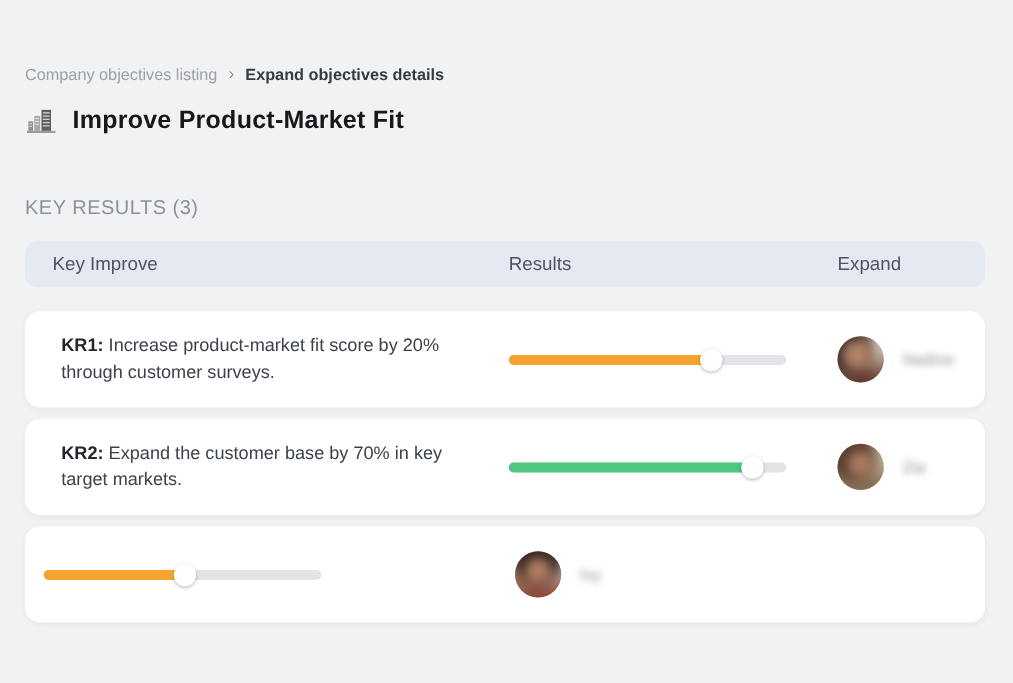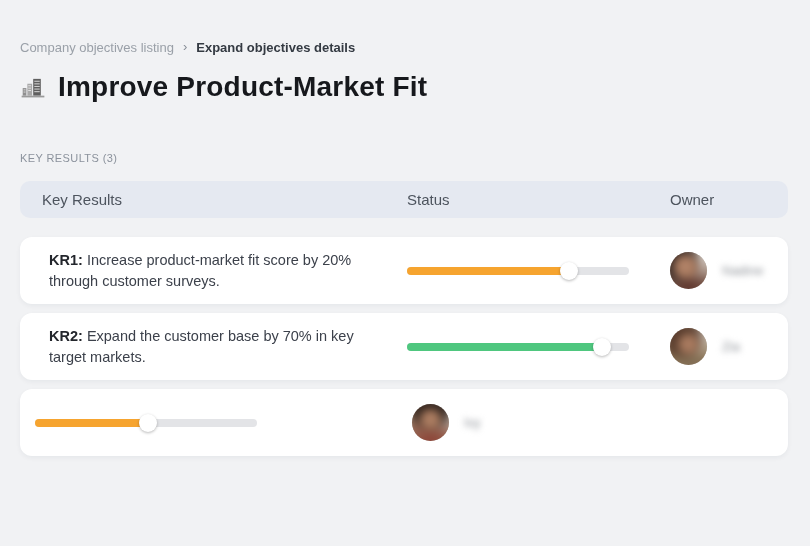--- a/index.html
+++ b/index.html
@@ -9,36 +9,36 @@
     background:#f1f2f4;
     color:#3c414b;
     overflow:hidden;
     position:relative;
   }
   .page { padding:0 22px 0 20px; }
 
   
   .breadcrumb {
     display:flex; gap:9px;
-    padding-top:40px; font-size:13px;
+    padding-top:52px; font-size:13px;
   }
   .crumb-muted { color:#9aa0a8; }
   .crumb-sep { color:#868d96; font-size:13px; margin-top:-1px; }
   .crumb-current { color:#343a42; font-weight:600; }
 
   
   .title-row { display:flex; align-items:center; gap:12px; margin-top:16px; }
   .title-icon { width:26px; height:26px; flex:0 0 auto; }
   .page-title {
-    font-size:28px; font-weight:800; color:#16181c; letter-spacing:0.2px;
+    font-size:20px; font-weight:800; color:#16181c; letter-spacing:0.2px;
   }
 
   
   .section-label {
-    margin-top:49px; font-size:11px; color:#8b929c; letter-spacing:0.4px;
+    margin-top:49px; font-size:16px; color:#8b929c; letter-spacing:0.4px;
   }
 
   
   .grid {
     display:grid;
     grid-template-columns:372px 258px 1fr;
     align-items:center;
   }
 
   
@@ -47,21 +47,21 @@
     background:#e5e9f1; border-radius:10px;
     font-size:15px; color:#4d545e; font-weight:500;
   }
   .th-key { padding-left:22px; }
   .th-status { padding-left:15px; }
   .th-owner { padding-left:20px; }
 
   
   .rows { margin-top:19px; display:flex; flex-direction:column; gap:9px; }
   .kr-card {
-    height:67px; background:#ffffff; border-radius:12px;
+    height:77px; background:#ffffff; border-radius:12px;
     box-shadow:0 2px 5px rgba(20,30,50,0.05);
   }
   .kr-text {
     padding-left:29px; padding-right:24px;
     font-size:14.5px; line-height:21px; color:#3c414b;
   }
   .kr-prefix { font-weight:700; color:#23262c; }
 
   
   .slider { position:relative; width:222px; height:18px; margin-left:15px; }
@@ -138,23 +138,23 @@
       <rect x="13.2" y="13.4" width="5" height="1" fill="#cfcfcf"></rect>
       <rect x="13.2" y="15.8" width="5" height="1" fill="#cfcfcf"></rect>
       <rect x="1.5" y="20" width="21" height="1.6" fill="#9a9a9a"></rect>
     </svg>
     <h1 class="page-title">Improve Product-Market Fit</h1>
   </div>
 
   <div class="section-label">KEY RESULTS (3)</div>
 
   <div class="table-header grid">
-    <div class="th-key">Key Results</div>
-    <div class="th-status">Status</div>
-    <div class="th-owner">Owner</div>
+    <div class="th-key">Key Improve</div>
+    <div class="th-status">Results</div>
+    <div class="th-owner">Expand</div>
   </div>
 
   <div class="rows">
 
     <div class="kr-card grid">
       <div class="kr-text">
         <span class="kr-prefix">KR1:</span>
         <span>Increase product-market fit score by 20% through customer surveys.</span>
       </div>
       <div>

